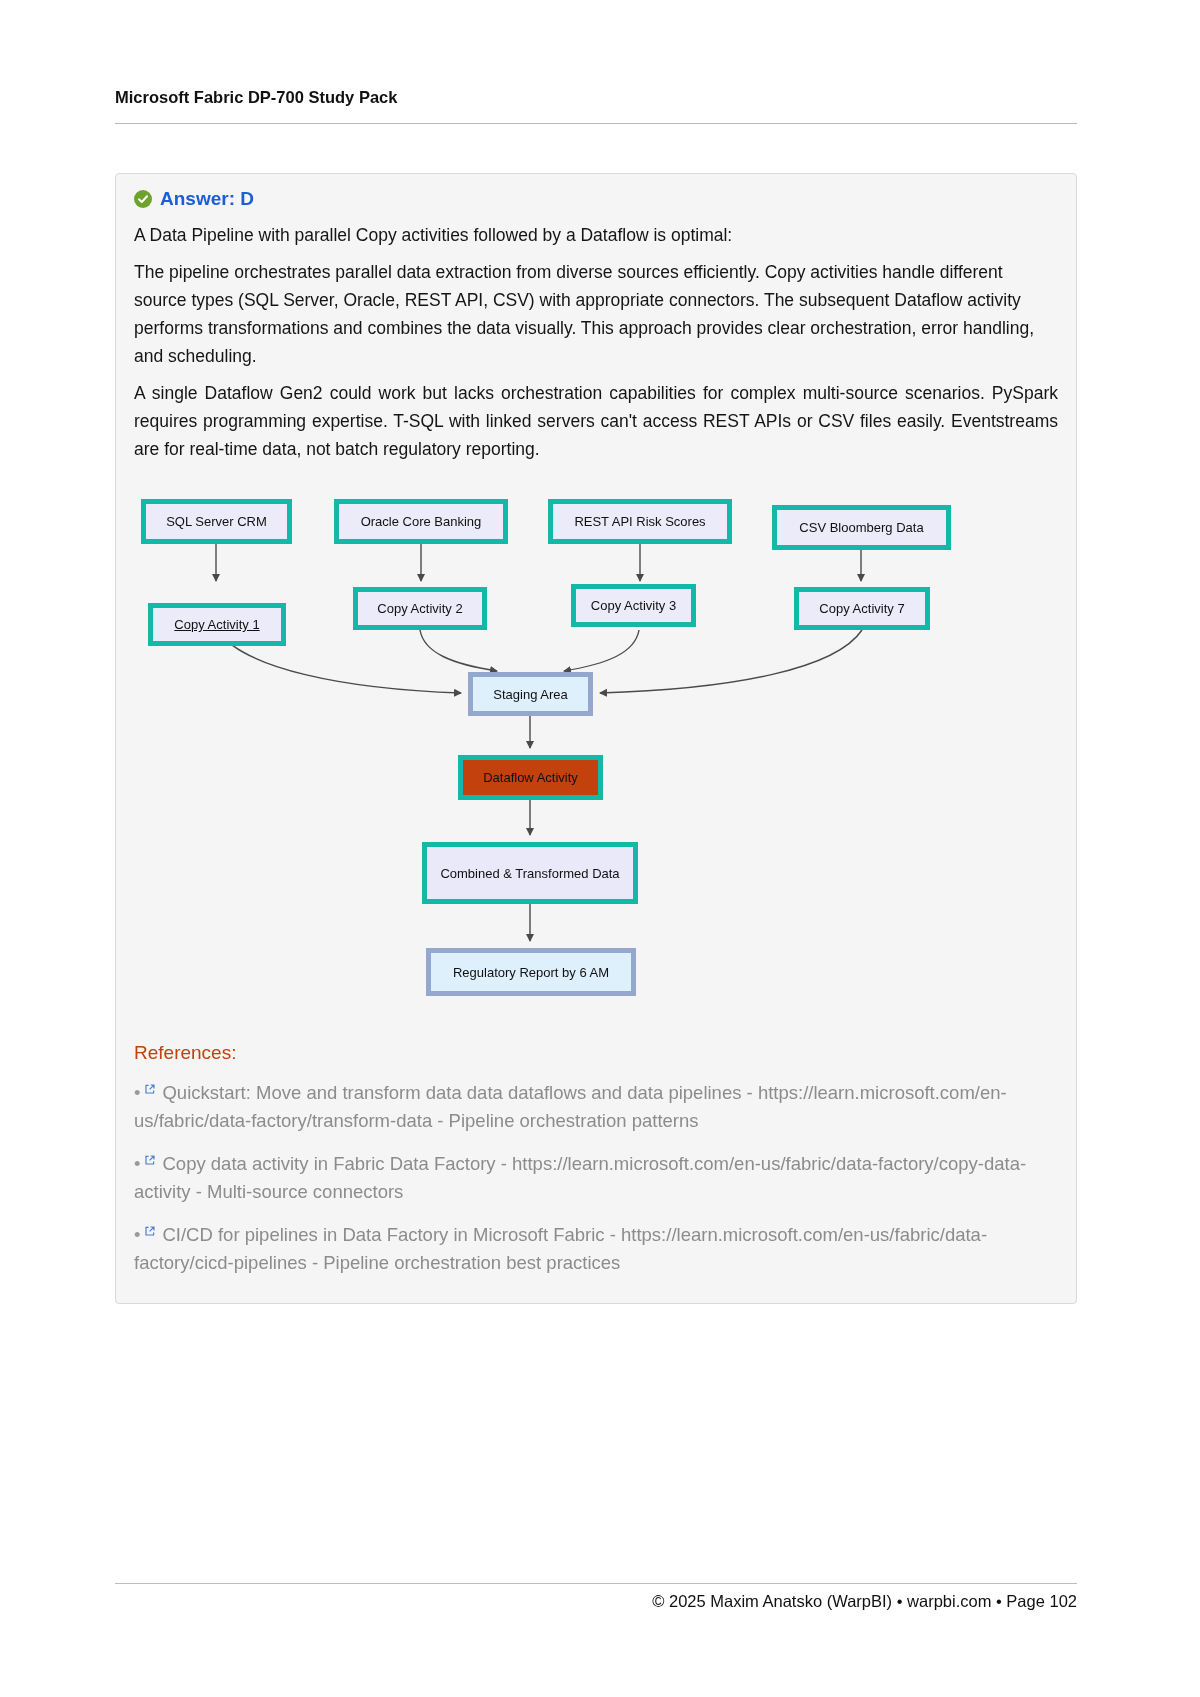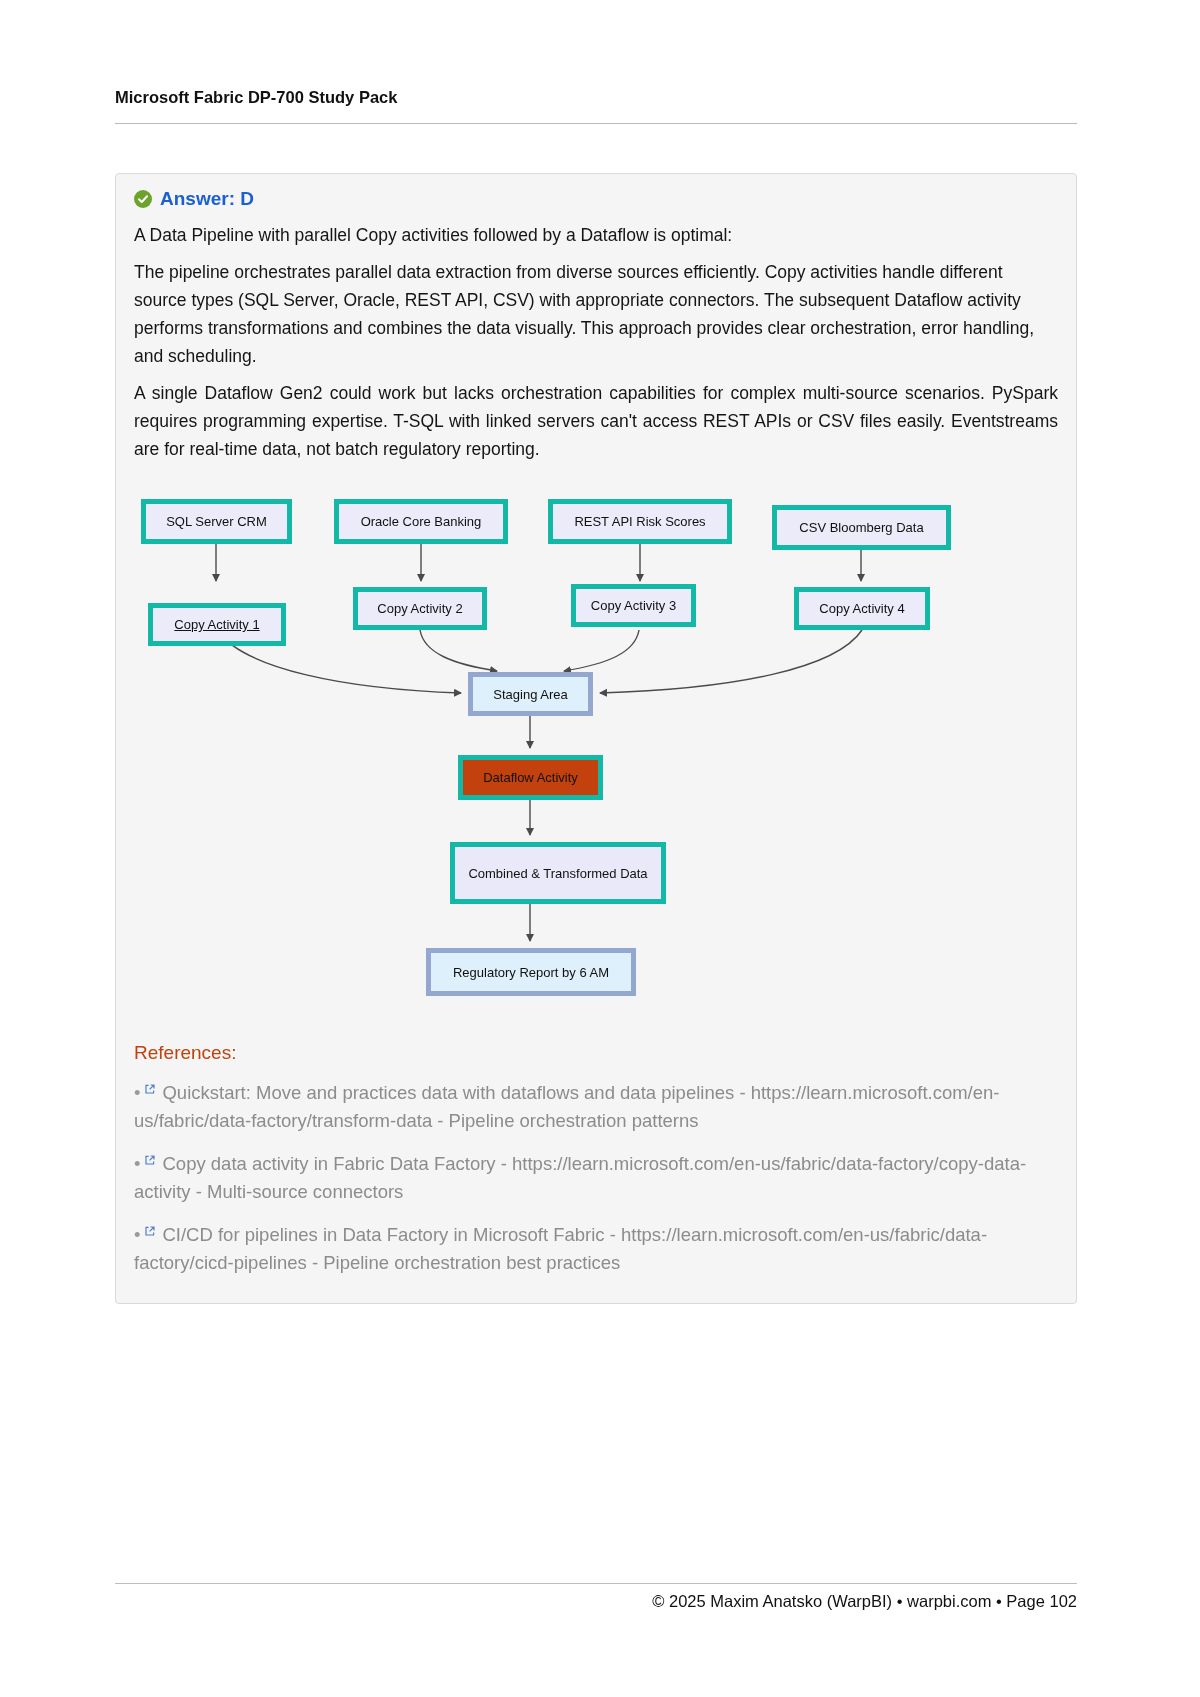--- a/index.html
+++ b/index.html
@@ -60,21 +60,21 @@
   .n-src1 { left: 7px;   top: 2px;  width: 151px; height: 45px; }
   .n-src2 { left: 200px; top: 2px;  width: 174px; height: 45px; }
   .n-src3 { left: 414px; top: 2px;  width: 184px; height: 45px; }
   .n-src4 { left: 638px; top: 8px;  width: 179px; height: 45px; }
   .n-cp1  { left: 14px;  top: 106px; width: 138px; height: 43px; text-decoration: underline; }
   .n-cp2  { left: 219px; top: 90px; width: 134px; height: 43px; }
   .n-cp3  { left: 437px; top: 87px; width: 125px; height: 43px; }
   .n-cp4  { left: 660px; top: 90px; width: 136px; height: 43px; }
   .n-stg  { left: 334px; top: 175px; width: 125px; height: 44px; }
   .n-dfl  { left: 324px; top: 258px; width: 145px; height: 45px; }
-  .n-cmb  { left: 288px; top: 345px; width: 216px; height: 62px; margin-left: 28px; }
+  .n-cmb  { left: 288px; top: 345px; width: 216px; height: 62px; }
   .n-rpt  { left: 292px; top: 451px; width: 210px; height: 48px; text-align: center; }
 
   
   .refs-heading { margin-top: 40px; font-size: 19px; color: #c2410c; }
   .ref-item {
     margin-top: 15px;
     font-size: 18.5px; line-height: 28px;
     color: #8c8c8c;
   }
   .ref-item .bullet { color: #9a9a9a; margin-right: 4px; }
@@ -132,34 +132,34 @@
         </g>
       </svg>
 
       <div class="node n-src1">SQL Server CRM</div>
       <div class="node n-src2">Oracle Core Banking</div>
       <div class="node n-src3">REST API Risk Scores</div>
       <div class="node n-src4">CSV Bloomberg Data</div>
       <div class="node n-cp1">Copy Activity 1</div>
       <div class="node n-cp2">Copy Activity 2</div>
       <div class="node n-cp3">Copy Activity 3</div>
-      <div class="node n-cp4">Copy Activity 4</div>
+      <div class="node n-cp4">Copy Activity 7</div>
       <div class="node blue n-stg">Staging Area</div>
       <div class="node white n-dfl">Dataflow Activity</div>
       <div class="node lav2 n-cmb">Combined &amp; Transformed Data</div>
       <div class="node blue n-rpt">Regulatory Report by 6 AM</div>
     </div>
 
     <div class="refs-heading">References:</div>
 
     <p class="ref-item">
       <span class="bullet">•</span><span class="ext-icon"><svg width="12" height="12" viewBox="0 0 12 12">
             <path d="M4.6 2.4 H2 V10 H9.6 V7.4" fill="none" stroke="#4d7fd0" stroke-width="1.2"></path>
             <path d="M6.6 2 H10 V5.4 M10 2 L5.6 6.4" fill="none" stroke="#4d7fd0" stroke-width="1.2"></path>
-          </svg></span><span>Quickstart: Move and practices data with dataflows and data pipelines - https://learn.microsoft.com/en-us/fabric/data-factory/transform-data - Pipeline orchestration patterns</span>
+          </svg></span><span>Quickstart: Move and transform data data dataflows and data pipelines - https://learn.microsoft.com/en-us/fabric/data-factory/transform-data - Pipeline orchestration patterns</span>
     </p>
 
     <p class="ref-item">
       <span class="bullet">•</span><span class="ext-icon"><svg width="12" height="12" viewBox="0 0 12 12">
             <path d="M4.6 2.4 H2 V10 H9.6 V7.4" fill="none" stroke="#4d7fd0" stroke-width="1.2"></path>
             <path d="M6.6 2 H10 V5.4 M10 2 L5.6 6.4" fill="none" stroke="#4d7fd0" stroke-width="1.2"></path>
           </svg></span><span>Copy data activity in Fabric Data Factory - https://learn.microsoft.com/en-us/fabric/data-factory/copy-data-activity - Multi-source connectors</span>
     </p>
 
     <p class="ref-item">

